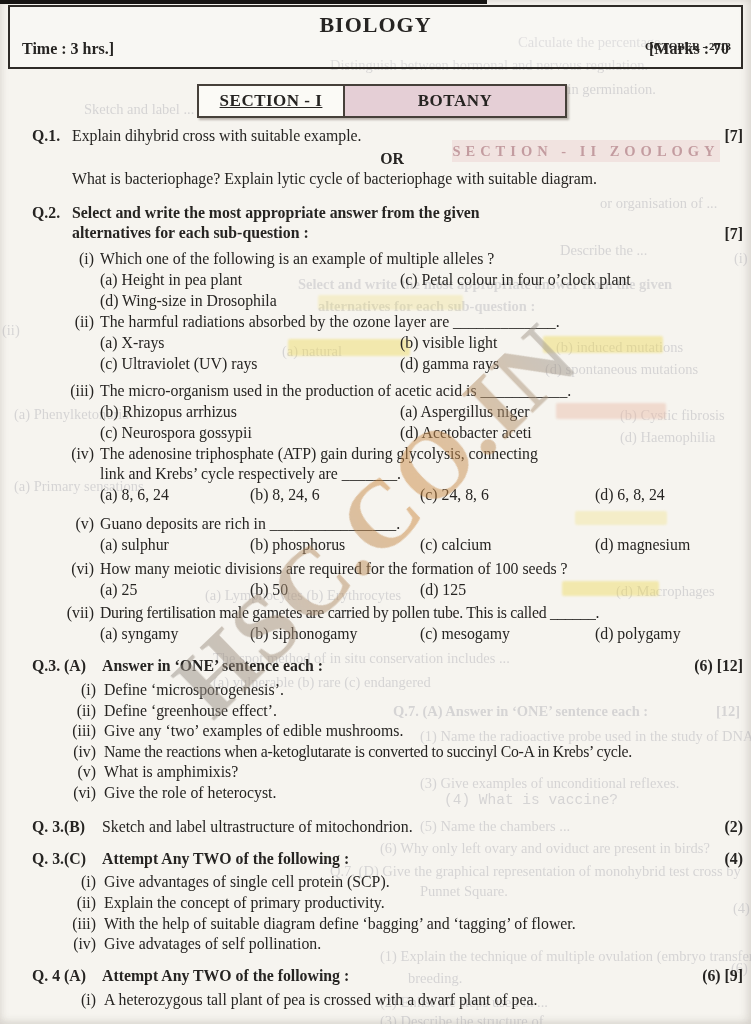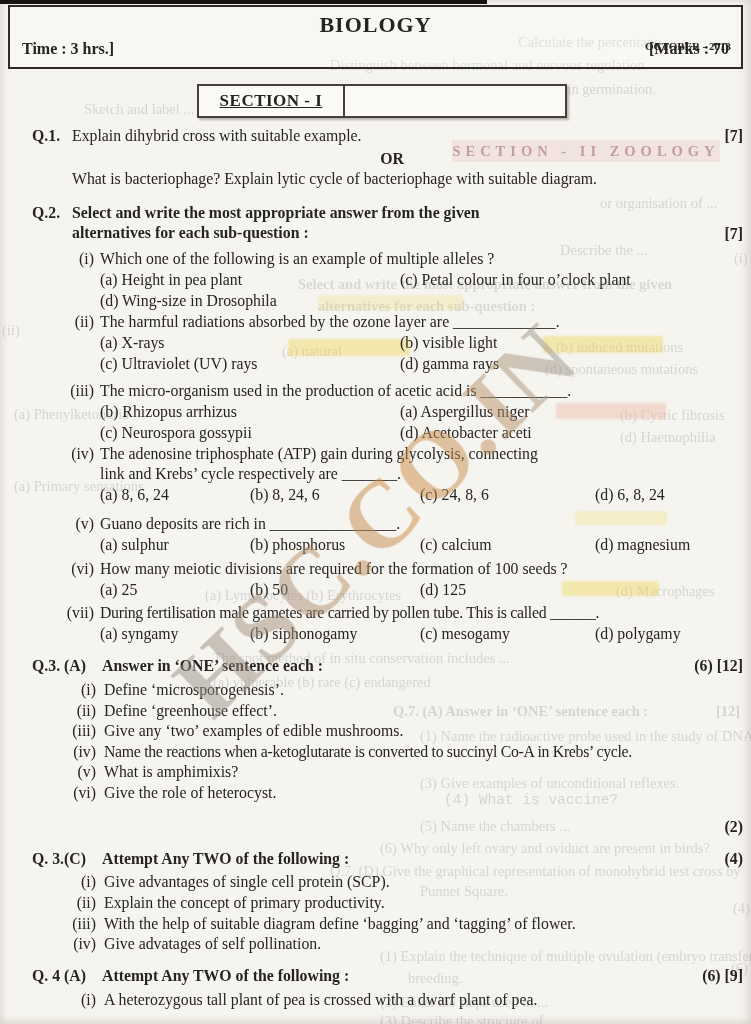--- a/index.html
+++ b/index.html
@@ -201,20 +201,21 @@
     <div class="hb-title">BIOLOGY</div>
     <div class="hb-row">
       <span class="hb-time">Time : 3 hrs.]</span>
       <span class="hb-date">OCTOBER - 2013</span>
       <span class="hb-marks">[Marks : 70</span>
     </div>
   </div>
 
   <div class="section-box">
     <div class="sec-cell sec-left">SECTION - I</div>
+    <div class="sec-cell sec-right">BOTANY</div>
   </div>
 
   <div class="txt p-q1 qrow">
     <span class="qlab">Q.1.</span>
     <span class="qbody">Explain dihybrid cross with suitable example.</span>
   </div>
   <div class="mk mk-q1">[7]</div>
   <div class="txt p-or or-row">OR</div>
   <div class="txt p-q1alt">What is bacteriophage? Explain lytic cycle of bacteriophage with suitable diagram.</div>
 
@@ -344,20 +345,24 @@
         <span class="ittext">What is amphimixis?</span>
       </div>
       <div class="it">
         <span class="itlab">(vi)</span>
         <span class="ittext">Give the role of heterocyst.</span>
       </div>
     </div>
   </div>
   <div class="mk mk-q3a">(6) [12]</div>
 
+  <div class="txt p-q3b qrow">
+    <span class="qlab" style="width:70px;">Q. 3.(B)</span>
+    <span class="qbody">Sketch and label ultrastructure of mitochondrion.</span>
+  </div>
   <div class="mk mk-q3b">(2)</div>
 
   <div class="txt p-q3c">
     <div class="qrow">
       <span class="qlab" style="width:70px;">Q. 3.(C)</span>
       <span class="qbody bold">Attempt Any TWO of the following :</span>
     </div>
     <div class="items items21 q3c-items">
       <div class="it">
         <span class="itlab">(i)</span>

